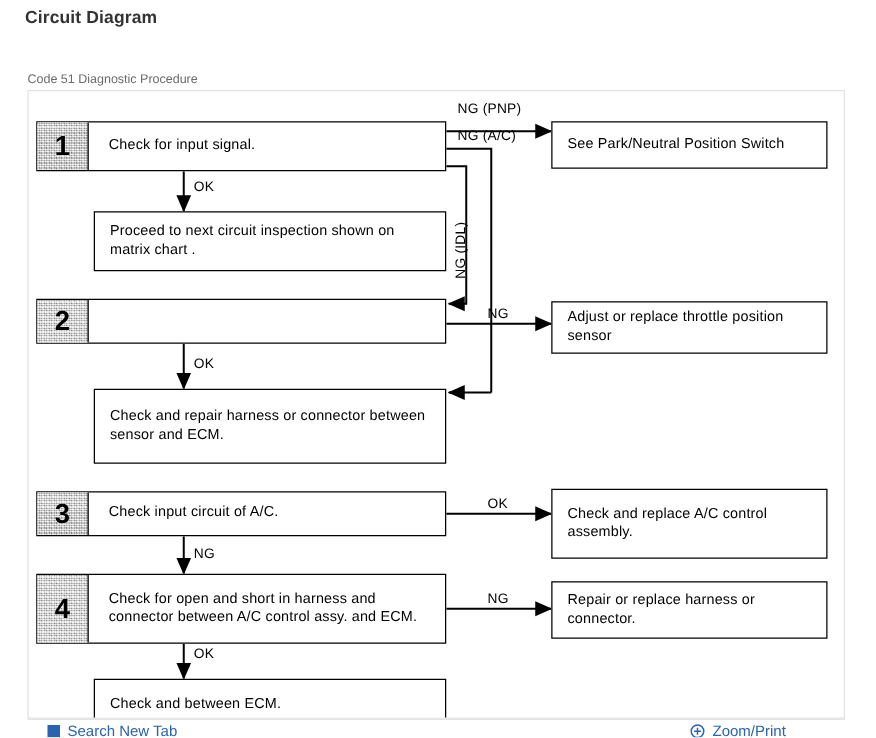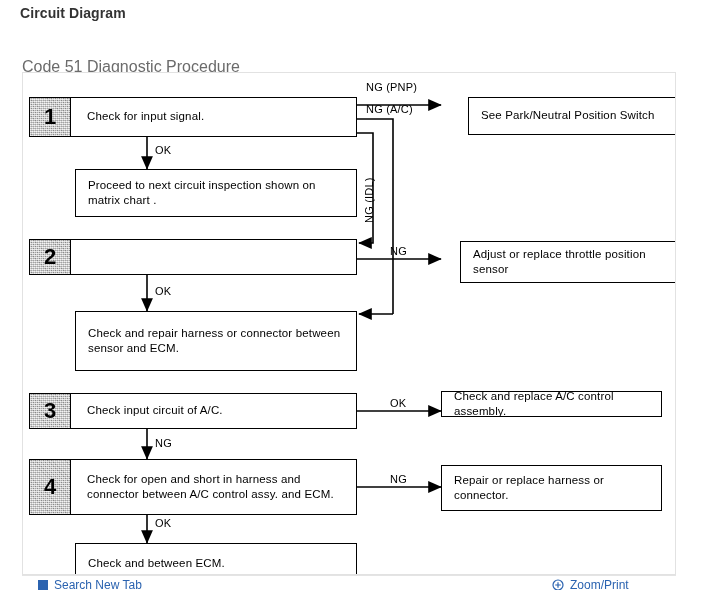--- a/index.html
+++ b/index.html
@@ -9,21 +9,21 @@
     font-family:"Liberation Sans", sans-serif;
     position:relative;
   }
   #page-title{
     position:absolute;left:20px;top:5px;
     font-size:14px;font-weight:bold;color:#333333;
     letter-spacing:0.1px;
   }
   #sub-title{
     position:absolute;left:22px;top:58px;
-    font-size:16px;font-weight:normal;color:#6b6b6b;
+    font-size:10px;font-weight:normal;color:#6b6b6b;
   }
   #diagram-panel{
     position:absolute;left:22px;top:72px;
     width:654px;height:503px;
     background:#ffffff;
     border:1px solid #e2e2e2;
     box-sizing:border-box;
     overflow:hidden;
   }
   #diagram-svg{position:absolute;left:0;top:0;}
@@ -141,29 +141,29 @@
 
   <div class="node step" style="left:6px;top:386px;width:328px;height:56px;">
     <div class="badge">4</div>
     <div class="txt">Check for open and short in harness and connector between A/C control assy. and ECM.</div>
   </div>
 
   <div class="node" style="left:52px;top:470px;width:282px;height:42px;">
     <div class="txt">Check and between ECM.</div>
   </div>
 
-  <div class="node" style="left:418px;top:24px;width:221px;height:38px;margin-left:27px;">
+  <div class="node" style="left:418px;top:24px;width:221px;height:38px;">
     <div class="txt">See Park/Neutral Position Switch</div>
   </div>
 
-  <div class="node" style="left:418px;top:168px;width:221px;height:42px;margin-left:19px;">
+  <div class="node" style="left:418px;top:168px;width:221px;height:42px;">
     <div class="txt">Adjust or replace throttle position sensor</div>
   </div>
 
-  <div class="node" style="left:418px;top:318px;width:221px;height:26px;">
+  <div class="node" style="left:418px;top:318px;width:221px;height:56px;">
     <div class="txt">Check and replace A/C control assembly.</div>
   </div>
 
   <div class="node" style="left:418px;top:392px;width:221px;height:46px;">
     <div class="txt">Repair or replace harness or connector.</div>
   </div>
 
   <div class="edge-label" style="left:343px;top:8px;">NG (PNP)</div>
   <div class="edge-label" style="left:343px;top:30px;">NG (A/C)</div>
   <div class="edge-label vert" style="left:340px;top:150px;">NG (IDL)</div>

